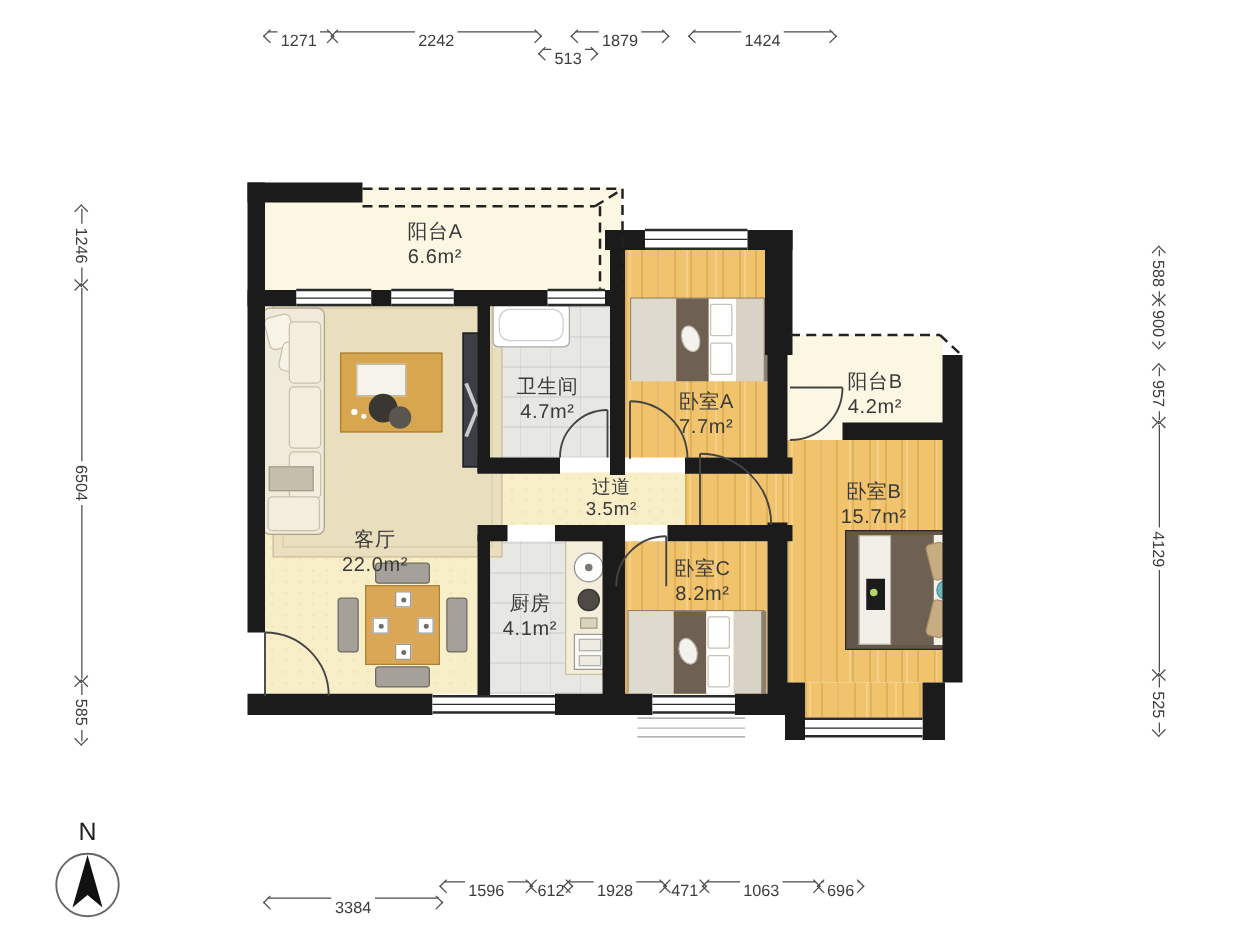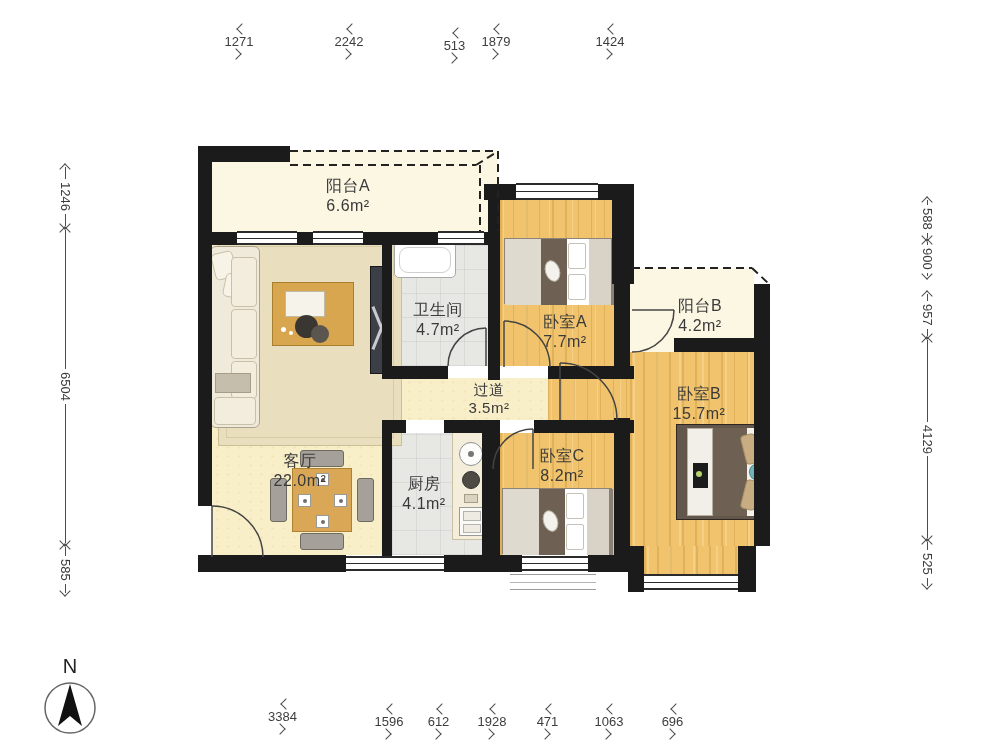--- a/index.html
+++ b/index.html
@@ -15,21 +15,21 @@
   .wall{background:#1B1B1B;}
   .window{background:#fff;border-top:2px solid #2B2B2B;border-bottom:2px solid #2B2B2B;}
   .window::after{content:'';position:absolute;left:0;right:0;top:50%;height:1px;margin-top:-.5px;background:#2B2B2B;}
   .sill{background:#fff;border-top:1px solid #9a9a97;border-bottom:1px solid #9a9a97;}
   .sill::after{content:'';position:absolute;left:0;right:0;top:50%;height:1px;background:#b5b5b2;}
   
   .room-label{position:absolute;transform:translate(-50%,-50%);text-align:center;color:#3a3a3a;
               font-size:16px;line-height:20px;white-space:nowrap;letter-spacing:.5px;}
   
   .dim{position:absolute;color:#3d3d3d;font-size:13px;}
-  .dim.h{height:14px;display:flex;align-items:center;flex-direction:column;}
+  .dim.h{height:14px;display:flex;align-items:flex-start;}
   .dim.v{width:14px;display:flex;flex-direction:column;align-items:center;}
   .ln{flex:1;min-width:0;min-height:0;border:0 solid #4c4c4c;}
   .dim.h .ln{height:0;border-top-width:1.2px;}
   .dim.v .ln{width:0;border-left-width:1.2px;}
   .ah{flex:none;width:7px;height:7px;border-left:1.2px solid #4c4c4c;border-bottom:1.2px solid #4c4c4c;}
   .ah.w{transform:rotate(45deg);margin-right:-6px;}
   .ah.e{transform:rotate(225deg);margin-left:-6px;}
   .ah.n{transform:rotate(135deg);margin-bottom:-6px;}
   .ah.s{transform:rotate(-45deg);margin-top:-6px;}
   .lbl{padding:0 3px;white-space:nowrap;}
@@ -209,21 +209,21 @@
       <line x1="476" y1="165" x2="497" y2="152"></line>
       <line x1="632" y1="268" x2="752" y2="268"></line>
       <line x1="752" y1="268" x2="768" y2="283"></line>
     </g>
   </svg>
 
   <div class="room-label" style="left:348px;top:196px">
     <div>阳台A</div>
     <div>6.6m²</div>
   </div>
-  <div class="room-label" style="left:300px;top:471px">
+  <div class="room-label" style="left:300px;top:443px">
     <div>客厅</div>
     <div>22.0m²</div>
   </div>
   <div class="room-label" style="left:438px;top:320px">
     <div>卫生间</div>
     <div>4.7m²</div>
   </div>
   <div class="room-label" style="left:565px;top:332px">
     <div>卧室A</div>
     <div>7.7m²</div>
@@ -256,21 +256,21 @@
       <i class="ln"></i>
       <i class="ah e"></i>
     </div>
   <div class="dim h" style="left:266px;top:25px;width:166px">
       <i class="ah w"></i>
       <i class="ln"></i>
       <span class="lbl">2242</span>
       <i class="ln"></i>
       <i class="ah e"></i>
     </div>
-  <div class="dim h" style="left:432px;top:29px;width:45px">
+  <div class="dim h" style="left:432px;top:39px;width:45px">
       <i class="ah w"></i>
       <i class="ln"></i>
       <span class="lbl">513</span>
       <i class="ln"></i>
       <i class="ah e"></i>
     </div>
   <div class="dim h" style="left:458px;top:25px;width:76px">
       <i class="ah w"></i>
       <i class="ln"></i>
       <span class="lbl">1879</span>
@@ -278,21 +278,21 @@
       <i class="ah e"></i>
     </div>
   <div class="dim h" style="left:552px;top:25px;width:116px">
       <i class="ah w"></i>
       <i class="ln"></i>
       <span class="lbl">1424</span>
       <i class="ln"></i>
       <i class="ah e"></i>
     </div>
 
-  <div class="dim h" style="left:212px;top:700px;width:141px">
+  <div class="dim h" style="left:212px;top:718px;width:141px">
       <i class="ah w"></i>
       <i class="ln"></i>
       <span class="lbl">3384</span>
       <i class="ln"></i>
       <i class="ah e"></i>
     </div>
   <div class="dim h" style="left:353px;top:705px;width:72px">
       <i class="ah w"></i>
       <i class="ln"></i>
       <span class="lbl">1596</span>

